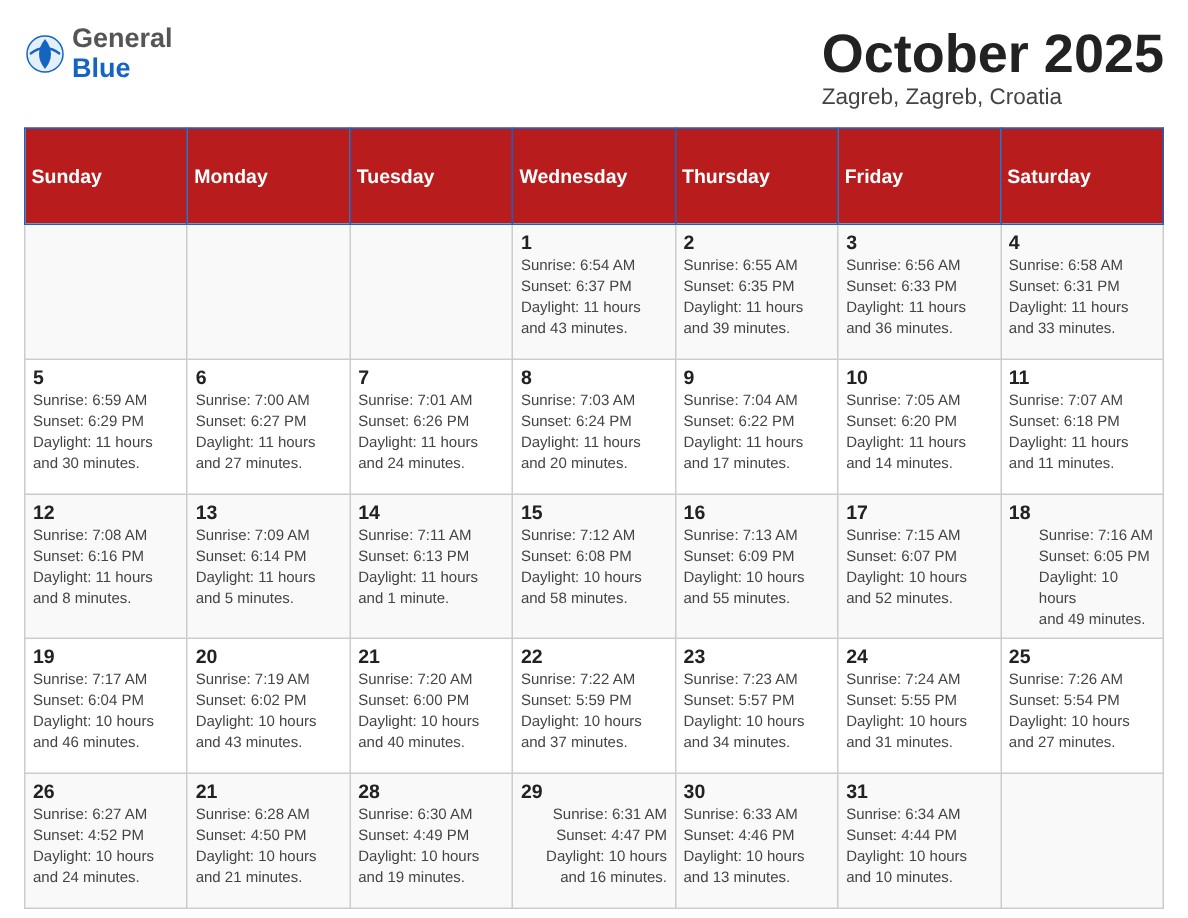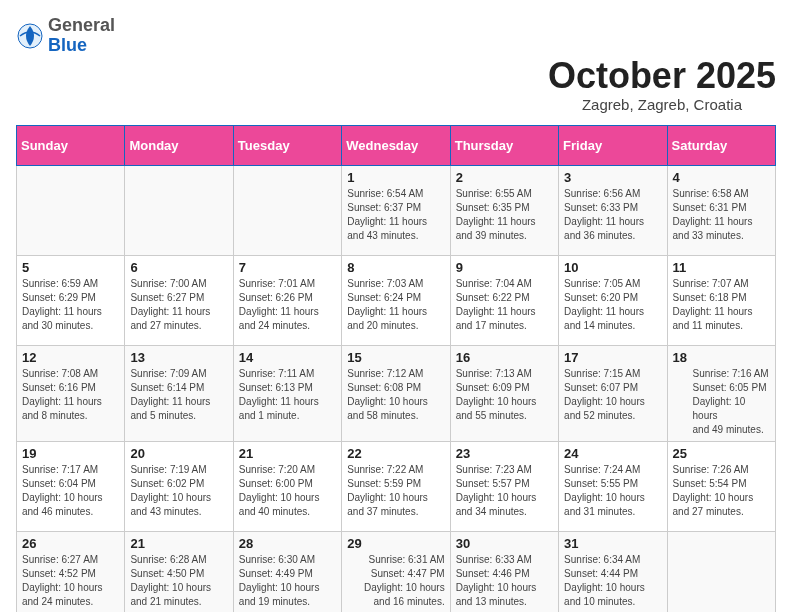--- a/index.html
+++ b/index.html
@@ -28,44 +28,43 @@
       line-height: 1.1;
     }
     .logo-general { color: #555; }
     .logo-blue { color: #1565c0; }
     .logo-icon {
       width: 28px;
       height: 28px;
       margin-right: 4px;
     }
     .title-block {
-      text-align: center;
-      margin-top: 40px;
+      text-align: left;
     }
     .month-title {
       font-size: 36px;
       font-weight: bold;
       color: #222;
       line-height: 1.1;
     }
     .location {
       font-size: 15px;
       color: #444;
     }
     table {
       width: 100%;
       border-collapse: collapse;
       table-layout: fixed;
     }
     thead th {
-      background: #ec4899;
+      background: #b91c1c;
       color: #fff;
       font-size: 13px;
       font-weight: bold;
-      padding: 12px 4px;
+      padding: 24px 4px;
       text-align: left;
       border: 1px solid #1565c0;
     }
     tbody tr {
       height: 90px;
     }
     tbody td {
       vertical-align: top;
       border: 1px solid #ccc;
       padding: 4px 5px;

